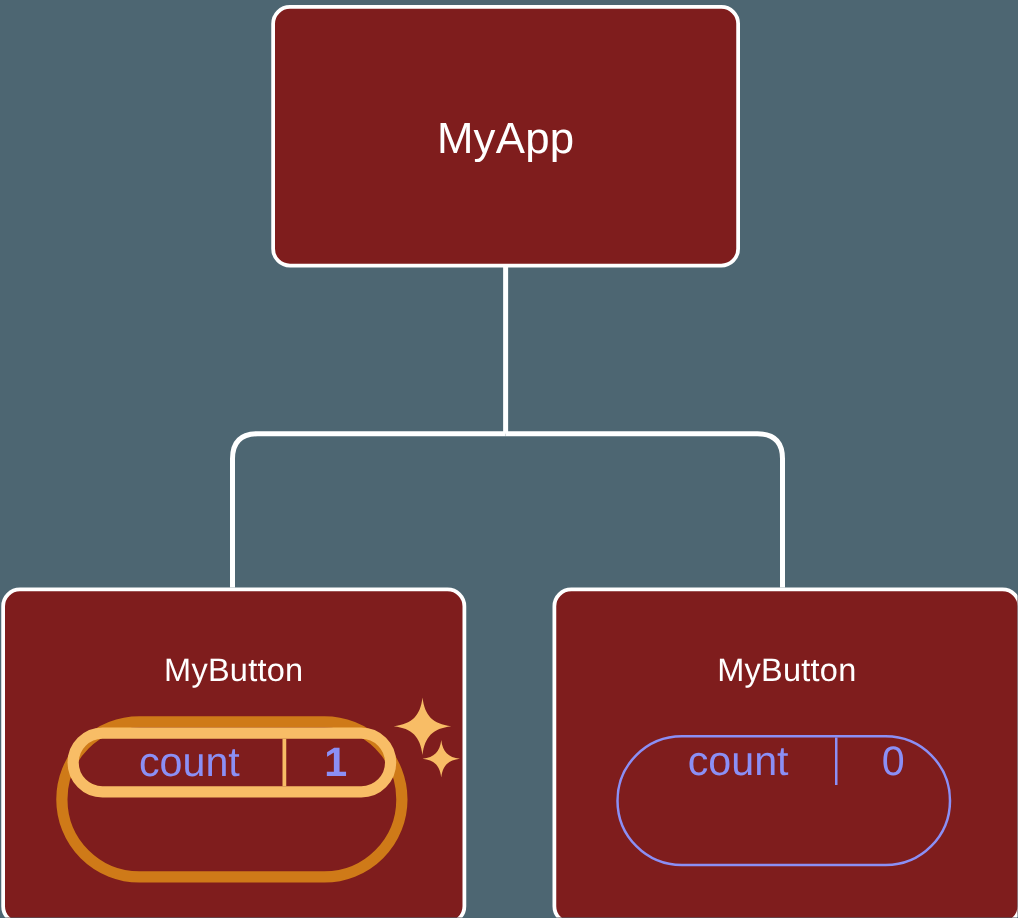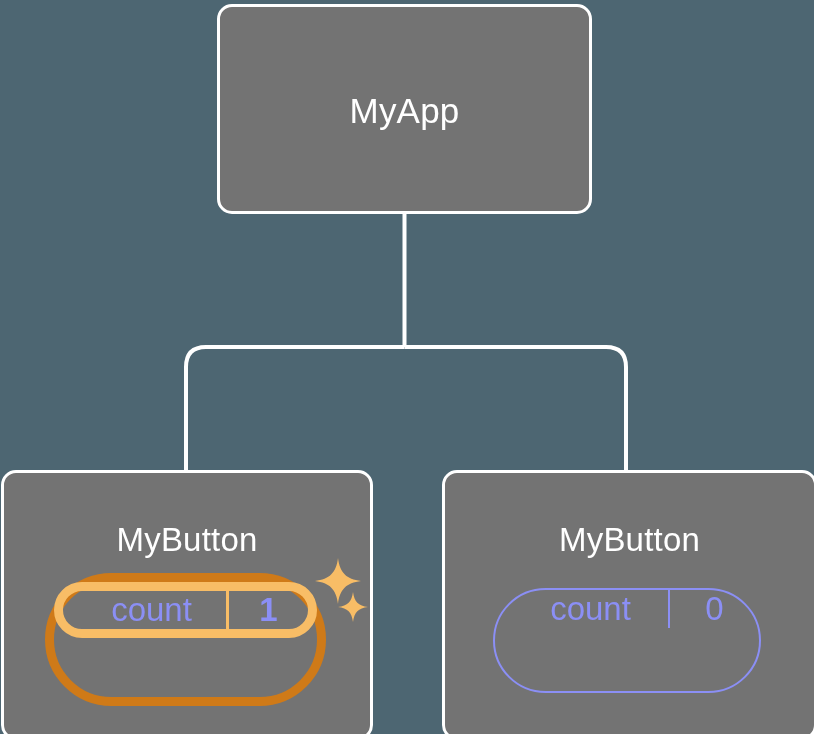--- a/index.html
+++ b/index.html
@@ -30,21 +30,21 @@
     top: 0;
     width: 814px;
     height: 734px;
     pointer-events: none;
   }
 
   
   .node-card {
     position: absolute;
     box-sizing: border-box;
-    background: #737373;
+    background: #7f1d1d;
     border: 3px solid #ffffff;
     border-radius: 15px;
   }
   .node-title {
     position: absolute;
     left: 0;
     right: 0;
     text-align: center;
     color: #ffffff;
     font-weight: 400;
@@ -71,21 +71,21 @@
   }
   #card-right {
     left: 442px;
     top: 470px;
     width: 375px;
     height: 270px;
   }
   #card-left .node-title,
   #card-right .node-title {
     top: 518px;
-    font-size: 33px;
+    font-size: 26px;
   }
   #card-left .node-title { top: 48px; }
   #card-right .node-title { top: 48px; }
 
   
   .pill {
     position: absolute;
     box-sizing: border-box;
     display: flex;
     align-items: flex-start;

